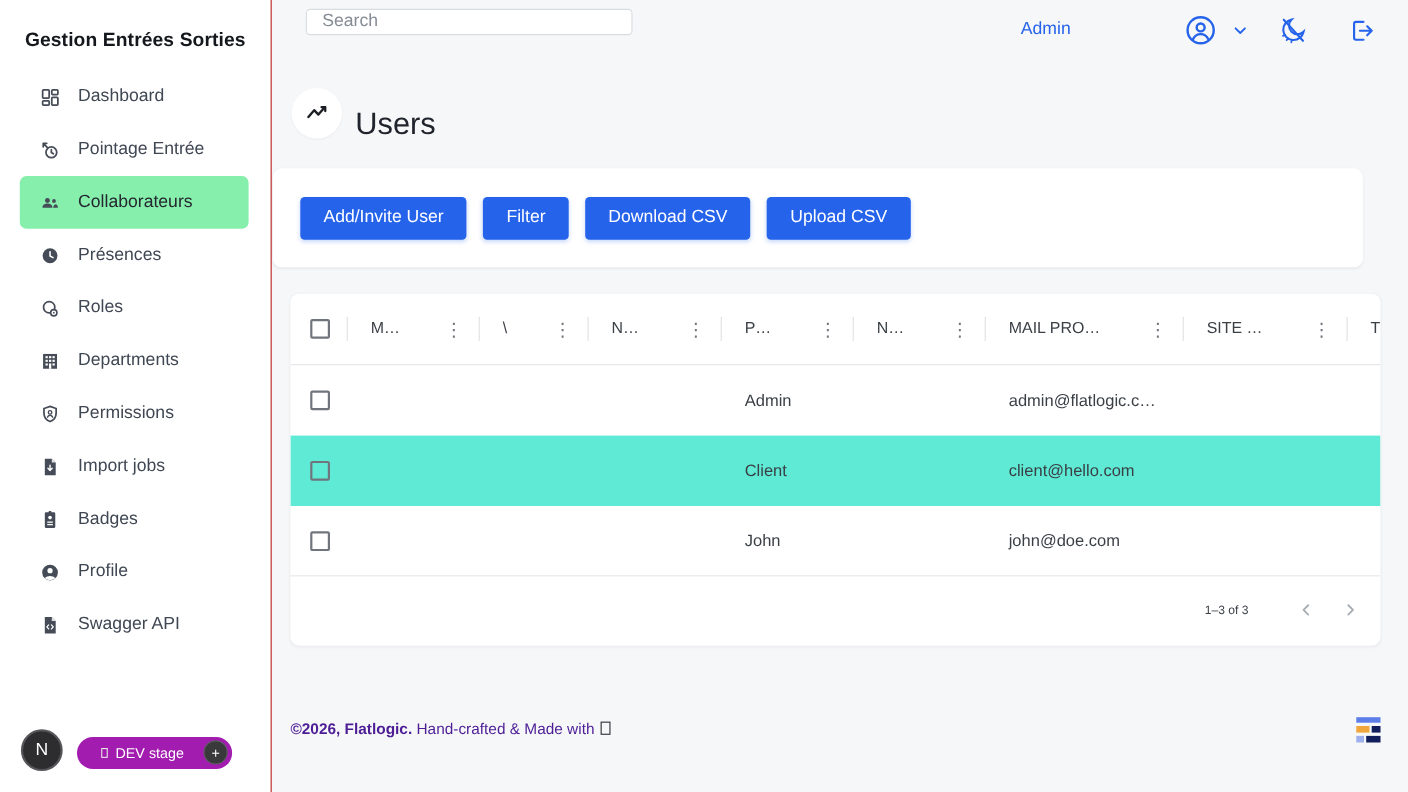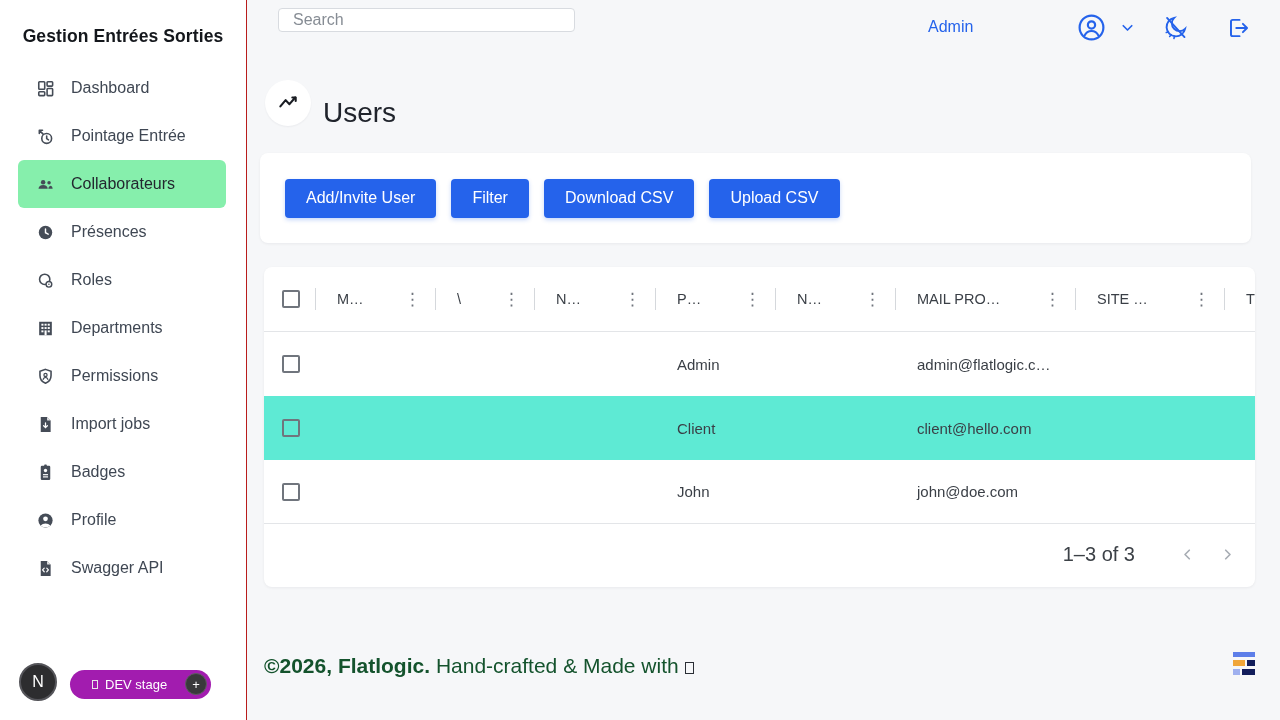--- a/index.html
+++ b/index.html
@@ -49,21 +49,21 @@
     background:#fff; border-radius:50%; display:flex; align-items:center; justify-content:center;
     box-shadow:0 1px 2px rgba(20,25,40,.05);
   }
   .page-title {
     position:absolute; left:323px; top:97px;
     font-size:28px; font-weight:500; color:#20242c;
   }
 
   
   .actions-card {
-    position:absolute; left:260px; top:153px; width:991px; height:90px;
+    position:absolute; left:248px; top:153px; width:991px; height:90px;
     background:#fff; border-radius:8px; box-shadow:0 1px 3px rgba(20,25,40,.06);
     display:flex; align-items:center; padding-left:25px; gap:15px;
   }
   .btn-primary {
     height:39px; padding:0 21px; border:none; border-radius:4px;
     background:#2563eb; color:#fff; font-size:16px; cursor:pointer;
     font-family:"Liberation Sans", sans-serif;
     box-shadow:0 2px 4px rgba(37,99,235,.25);
   }
 
@@ -87,25 +87,25 @@
   .hcell:not(.c0)::before {
     content:""; position:absolute; left:0; top:50%; transform:translateY(-50%);
     width:1px; height:22px; background:#d5d8dc;
   }
   .hcell.c0 { justify-content:flex-start; padding:0 0 0 18px; }
   .kebab { color:#70757d; font-size:17px; line-height:1; cursor:pointer; user-select:none; padding-left:6px; }
   .cb { width:18px; height:18px; border:2px solid #70757d; border-radius:2px; cursor:pointer; flex:none; }
   .dcell { padding-left:22px; font-size:15px; color:#3a3f46; white-space:nowrap; overflow:hidden; }
   .dcell.c0 { padding-left:18px; }
   .tpag { height:61px; display:flex; align-items:center; justify-content:flex-end; padding-right:14px; }
-  .range { font-size:20px; color:#3c4147; margin-right:26px; }
+  .range { font-size:11px; color:#3c4147; margin-right:26px; }
   .pagebtn { width:28px; height:28px; display:flex; align-items:center; justify-content:center; margin-left:12px; cursor:pointer; }
 
   
-  .footer { position:absolute; left:264px; top:654px; font-size:21px; color:#14532d; }
+  .footer { position:absolute; left:264px; top:654px; font-size:14px; color:#4c1d95; }
   .footer .b { font-weight:700; }
   .tofu { display:inline-block; width:9px; height:12px; border:1.5px solid #2a2e35; margin-left:6px; vertical-align:-1px; }
   .footer-logo { position:absolute; left:1233px; top:652px; width:22px; height:23px; }
   .footer-logo div { position:absolute; }
   .fl1 { left:0; top:0;  width:22px; height:5px; background:#5d7ee9; }
   .fl2 { left:0; top:8px; width:12px; height:6px; background:#f0a63a; }
   .fl3 { left:14px; top:8px; width:8px; height:6px; background:#121d5b; }
   .fl4 { left:0; top:17px; width:7px; height:6px; background:#9fb0ef; }
   .fl5 { left:9px; top:17px; width:13px; height:6px; background:#121d5b; }
 

